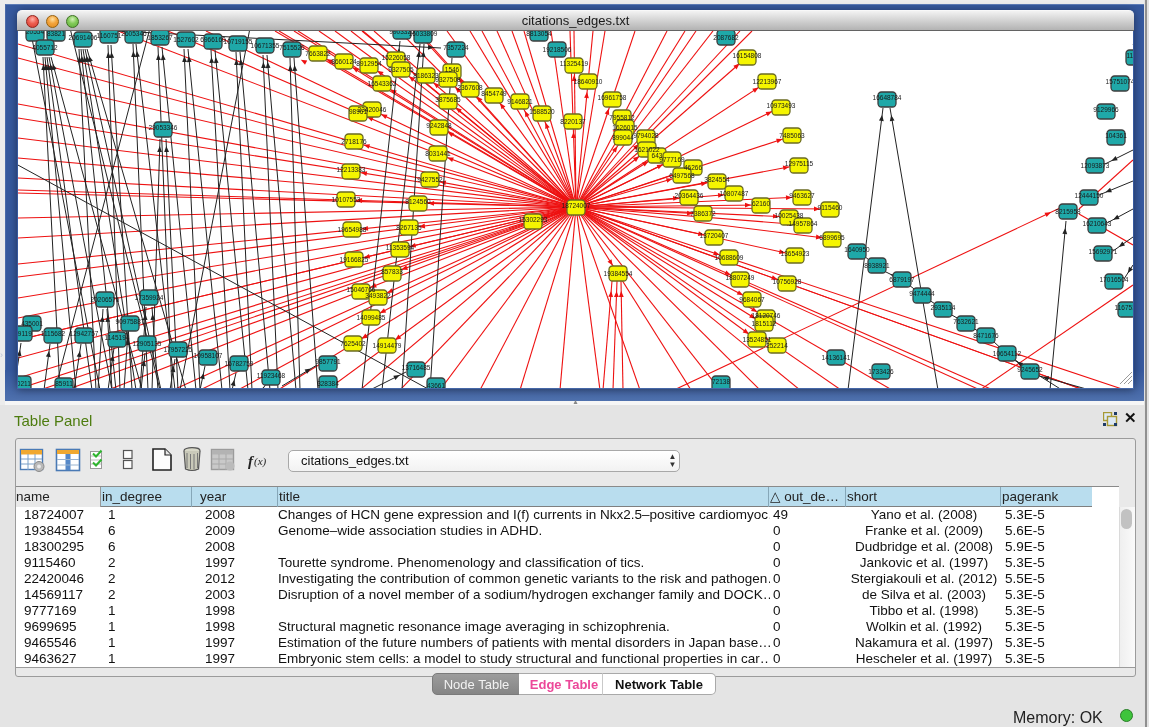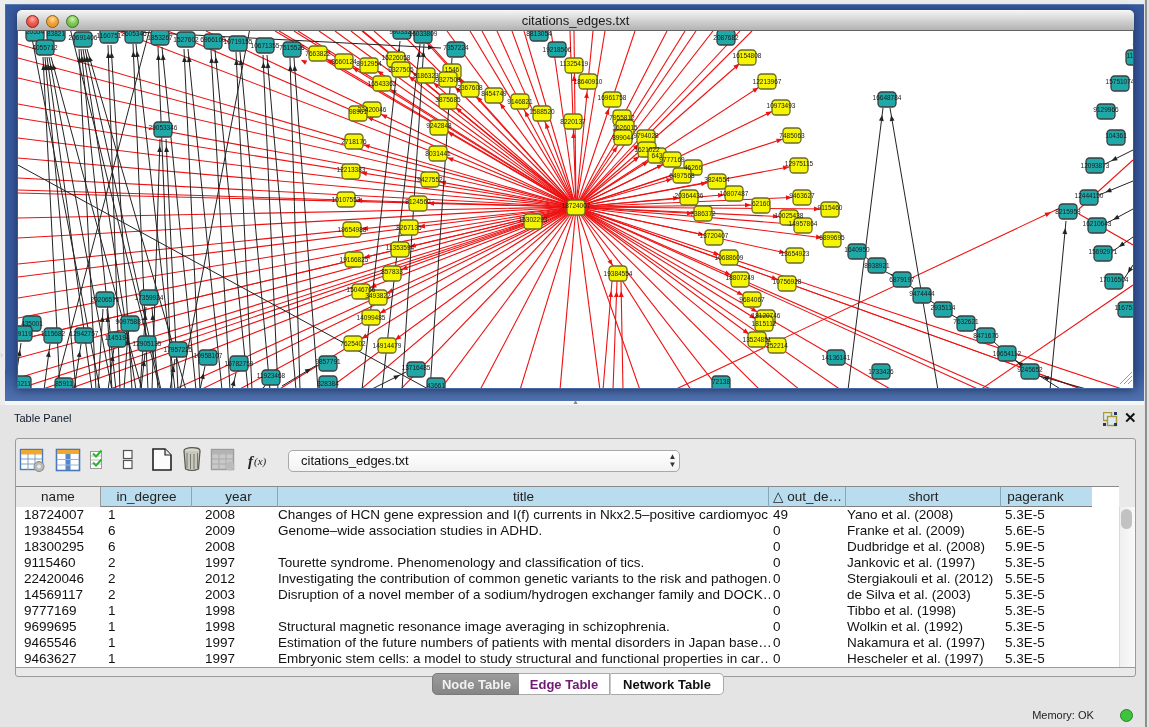--- a/index.html
+++ b/index.html
@@ -19,47 +19,47 @@
 .tl{top:15px;width:13px;height:13px;border-radius:50%;}
 #tlr{left:26px;background:radial-gradient(circle at 50% 30%,#ffb0a8 0%,#ee5f51 45%,#d33b2e 100%);border:1px solid #92221b}
 #tly{left:46px;background:radial-gradient(circle at 50% 30%,#ffe0a0 0%,#f3a43c 45%,#e08b1f 100%);border:1px solid #96600d}
 #tlg{left:66px;background:radial-gradient(circle at 50% 30%,#d2f0b8 0%,#82ca58 45%,#5fae3c 100%);border:1px solid #3e7023}
 #graph{left:18px;top:31px;width:1115px;height:357px;background:#fff;overflow:hidden}
 
 #divlight{left:5px;top:401px;width:1139px;height:4px;background:#f6f6f6}
 #caret{left:571px;top:399px;width:9px;height:6px;color:#888;font-size:8px;line-height:5px;text-align:center}
 
 #panelhead{left:0;top:405px;width:1149px;height:33px;background:#e4e4e4}
-#phlabel{left:14px;top:412px;font-size:11px;color:#0f172a}
+#phlabel{left:14px;top:412px;font-size:15px;color:#4d7c0f}
 #inner{left:15px;top:438px;width:1121px;height:239px;background:#e9e9e9;border:1px solid #9b9b9b;border-radius:3px}
 #combo{left:288px;top:450px;width:392px;height:22px;background:linear-gradient(#ffffff,#f2f2f2);border:1px solid #a8a8a8;border-radius:5px;font-size:13px;color:#111;line-height:20px;padding-left:12px}
 #spin{left:667px;top:453px;width:11px;height:16px;font-size:8px;color:#333;line-height:8px;text-align:center}
 
 #thead{left:16px;top:486px;width:1076px;height:21px;background:#b9ddee;border-top:1px solid #8a8a8a;border-bottom:1px solid #7f7f7f;font-size:13.5px;color:#222}
-.th{position:absolute;top:0;height:20px;line-height:20px;text-align:center;border-right:1px solid #86a7b8}
+.th{position:absolute;top:0;height:20px;line-height:20px;text-align:left;border-right:1px solid #86a7b8}
 #th0{left:0;width:85px;background:#e9e9e9;border-right:1px solid #999}
 #th1{left:86px;width:90px}#th2{left:184px;width:78px}#th3{left:263px;width:490px}
 #th4{left:754px;width:76px}#th5{left:831px;width:154px}#th6{left:986px;width:67px;border-right:none}
 #tbody{left:16px;top:507px;width:1103px;height:161px;background:#fff;font-size:13.5px;color:#111;overflow:hidden}
 .tr{position:relative;height:16px;line-height:16px;white-space:nowrap}
 .tr div{position:absolute;top:0;height:16px;overflow:hidden}
 .c0{left:8px;width:78px}.c1{left:92px;width:90px}.c2{left:189px;width:72px}
-.c3{left:262px;width:492px}.c4{left:757px;width:72px}.c5{left:831px;width:154px;}.c6{left:989px;width:90px}
+.c3{left:262px;width:492px}.c4{left:757px;width:72px}.c5{left:831px;width:154px;text-align:center}.c6{left:989px;width:90px}
 #tbl-bottom{left:16px;top:667px;width:1119px;height:1px;background:#9b9b9b}
 #vscroll{left:1119px;top:507px;width:16px;height:160px;background:linear-gradient(90deg,#efefef,#fafafa);border-left:1px solid #dadada}
 #vthumb{left:1121px;top:509px;width:11px;height:20px;background:#c2c2c2;border-radius:6px}
 #rightpad{left:1092px;top:486px;width:27px;height:21px;background:#fff;border-top:1px solid #8a8a8a}
 
 #tabs{left:430px;top:673px;height:22px;font-size:13px}
 .tab{position:absolute;top:0;height:22px;line-height:21px;text-align:center;font-weight:bold}
-#tab0{left:2px;width:89px;background:linear-gradient(#9c9c9c,#858585);color:#f2f2f2;border:1px solid #7a7a7a;border-radius:5px 0 0 5px;font-weight:bold}
-#tab1{left:89px;width:91px;background:#fff;color:#701a75;border:1px solid #a9a9a9;border-left:none}
-#tab2{left:180px;width:114px;background:#fff;color:#111;border:1px solid #a9a9a9;border-left:1px solid #c9c9c9;border-radius:0 5px 5px 0}
-
-#mem{left:1013px;top:709px;width:100px;text-align:center;font-size:11px;color:#222}
+#tab0{left:2px;width:89px;background:linear-gradient(#9c9c9c,#858585);color:#f2f2f2;border:1px solid #7a7a7a;border-radius:5px 0 0 5px;font-weight:normal}
+#tab1{left:89px;width:91px;background:#fff;color:#ec4899;border:1px solid #a9a9a9;border-left:none}
+#tab2{left:172px;width:114px;background:#fff;color:#111;border:1px solid #a9a9a9;border-left:1px solid #c9c9c9;border-radius:0 5px 5px 0}
+
+#mem{left:1013px;top:709px;width:100px;text-align:left;font-size:16px;color:#222}
 #memdot{left:1120px;top:709px;width:13px;height:13px;border-radius:50%;background:#3ec43c;border:1px solid #2a7d28}
 
 #floaticon{left:1103px;top:412px;width:15px;height:15px}
 #closex{left:1124px;top:409px;width:15px;height:18px;font-size:15px;font-weight:bold;color:#111}
 </style></head>
 <body>
 <div class="abs" id="topgrey"></div>
 <div class="abs" id="blue"></div>
 <div class="abs" id="bluegrad"></div>
 <div class="abs" id="leftgrey"></div>

